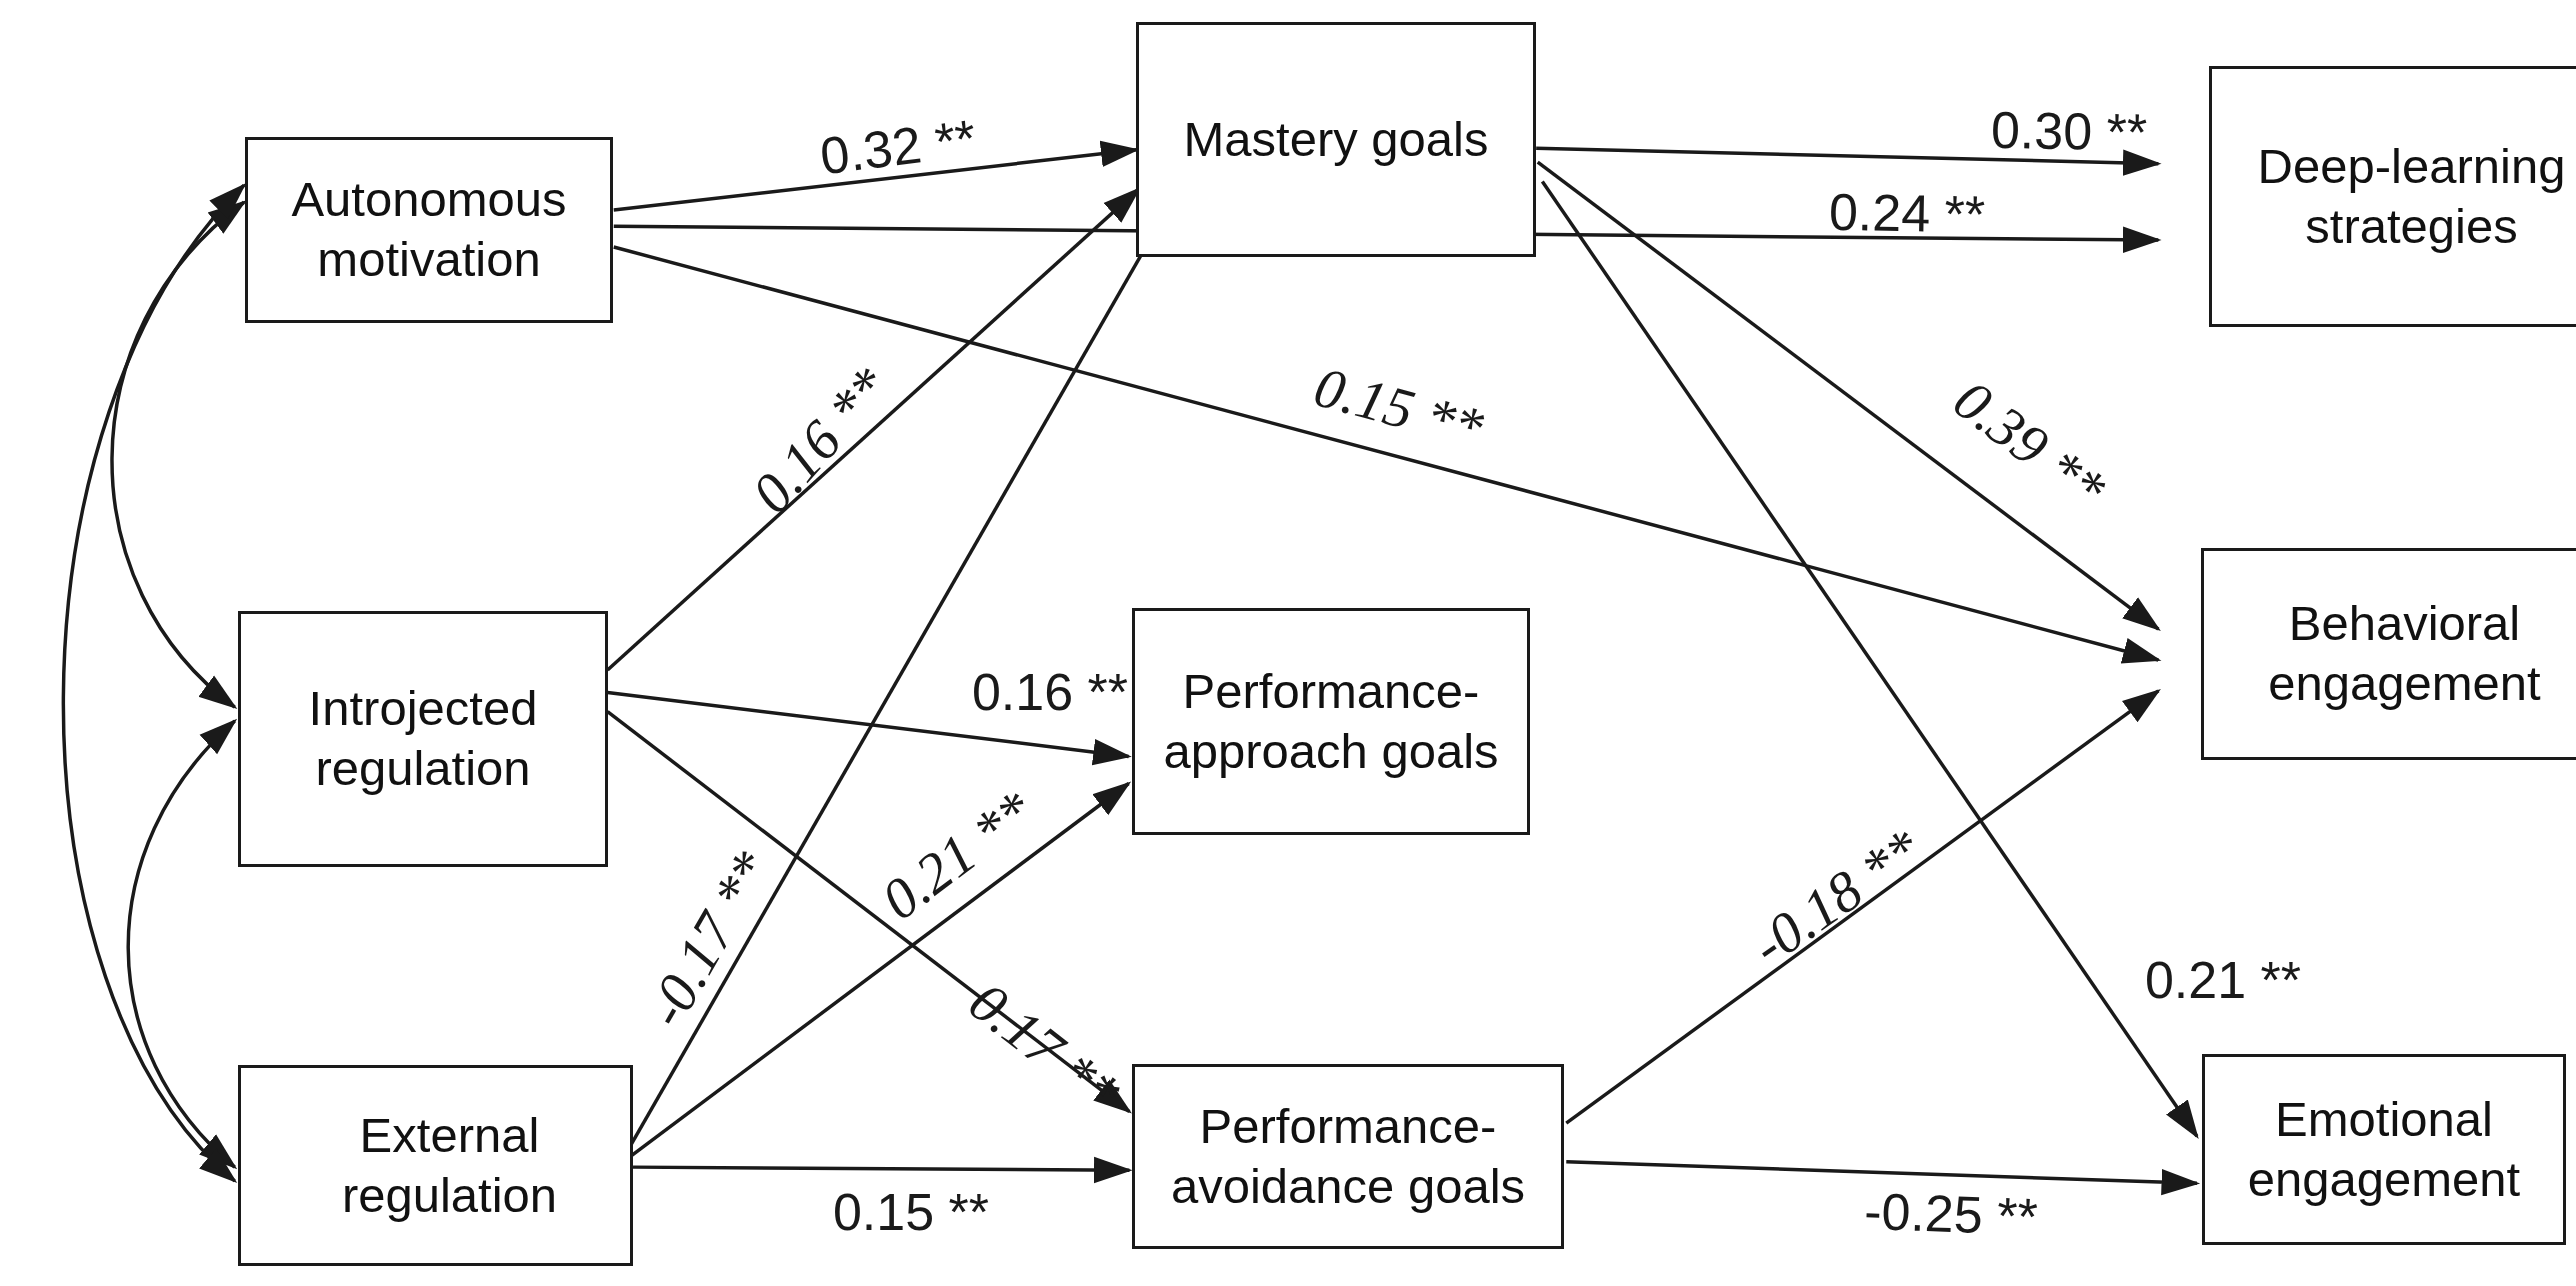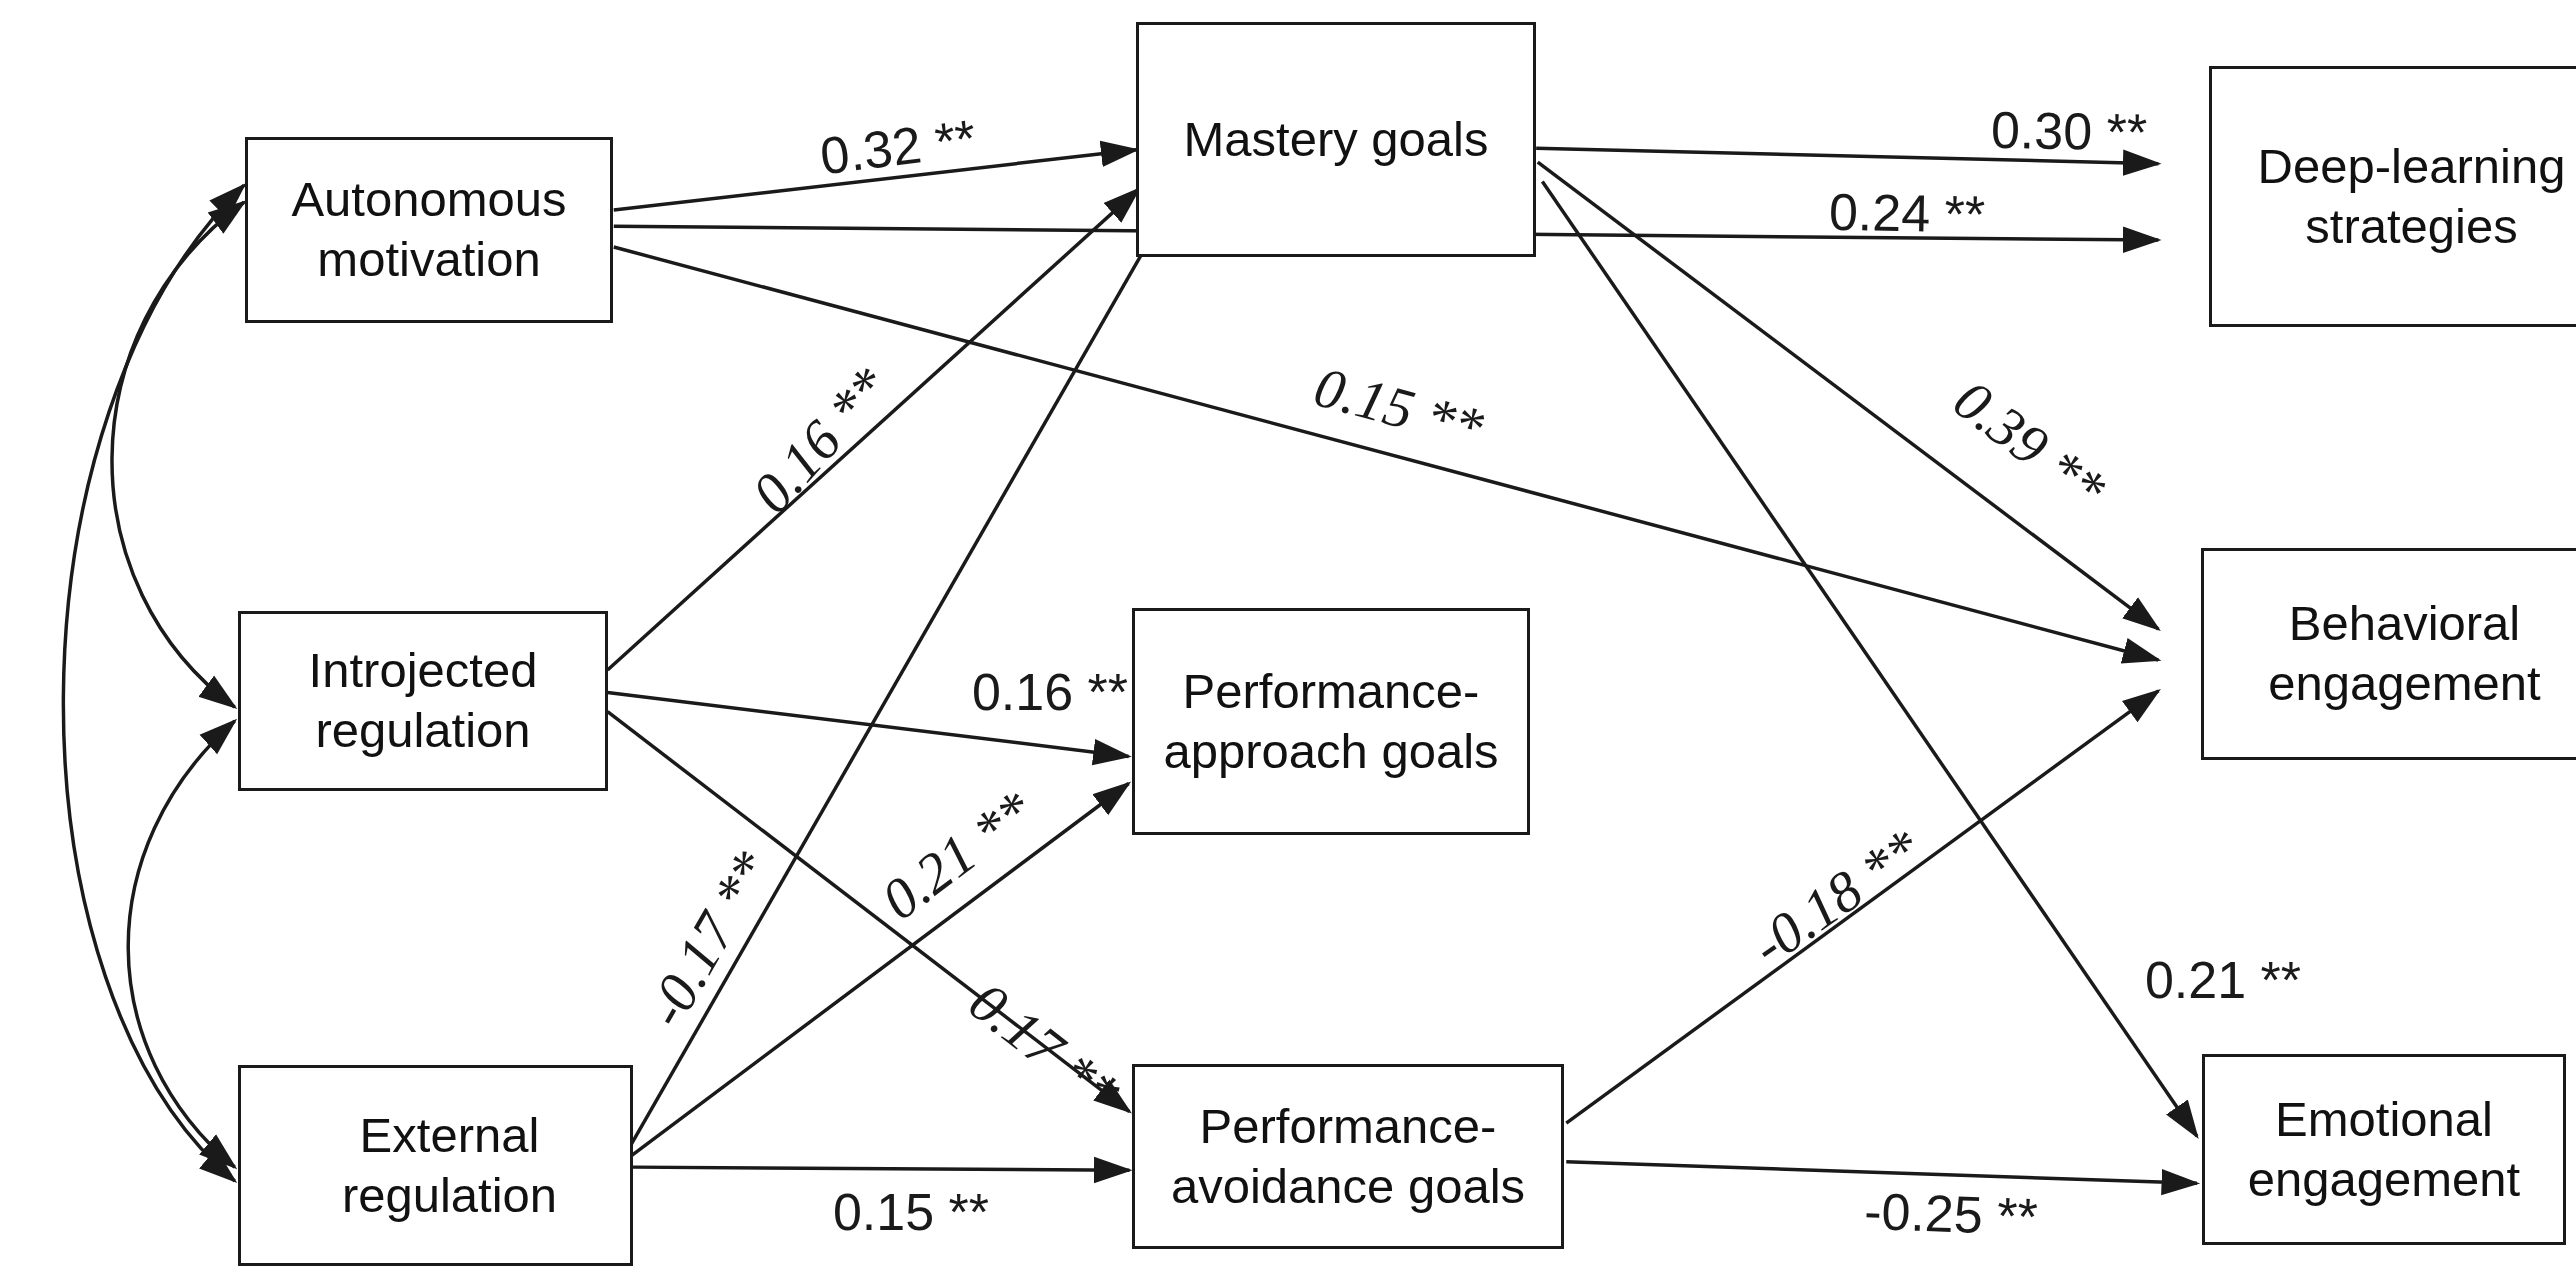--- a/index.html
+++ b/index.html
@@ -78,21 +78,21 @@
         <line x1="2029" y1="1455" x2="2796" y2="895" marker-end="url(#arrow)"></line>
         <line x1="2029" y1="1505" x2="2846" y2="1533" marker-end="url(#arrow)"></line>
         <path d="M 316 262 C 88 430, 92 760, 304 916" marker-start="url(#arrow)" marker-end="url(#arrow)"></path>
         <path d="M 304 934 C 118 1100, 122 1360, 304 1512" marker-start="url(#arrow)" marker-end="url(#arrow)"></path>
         <path d="M 316 240 C 6 540, 6 1280, 304 1530" marker-start="url(#arrow)" marker-end="url(#arrow)"></path>
       </g>
   </svg>
   <div id="node-layer">
       <div class="node" style="left: 245px; top: 137px; width: 368px; height: 186px;">Autonomous
 motivation</div>
-      <div class="node" style="left: 238px; top: 611px; width: 370px; height: 180px;">Introjected
+      <div class="node" style="left: 238px; top: 611px; width: 370px; height: 256px;">Introjected
 regulation</div>
       <div class="node" style="left: 238px; top: 1065px; width: 395px; height: 201px; padding-left: 28px;">External
 regulation</div>
       <div class="node" style="left: 1136px; top: 22.4px; width: 400px; height: 235px;">Mastery goals</div>
       <div class="node" style="left: 1132px; top: 608px; width: 398px; height: 227px;">Performance-
 approach goals</div>
       <div class="node" style="left: 1132px; top: 1064px; width: 432px; height: 185px;">Performance-
 avoidance goals</div>
       <div class="node" style="left: 2161px; top: 66px; width: 405px; height: 261px; margin-left: 48px;">Deep-learning
 strategies</div>

